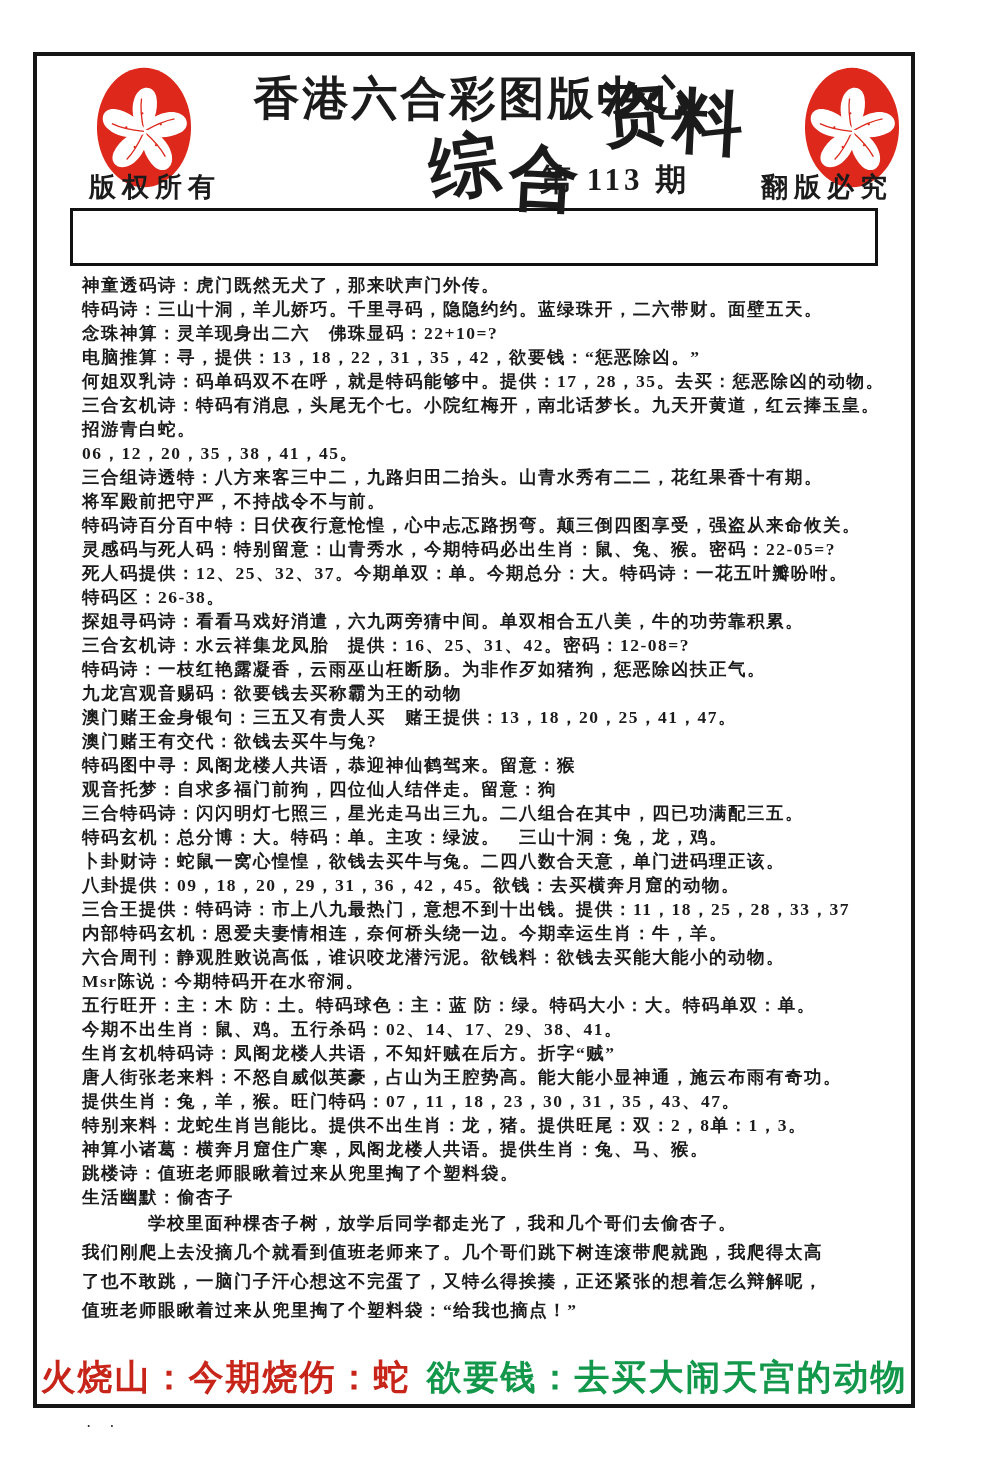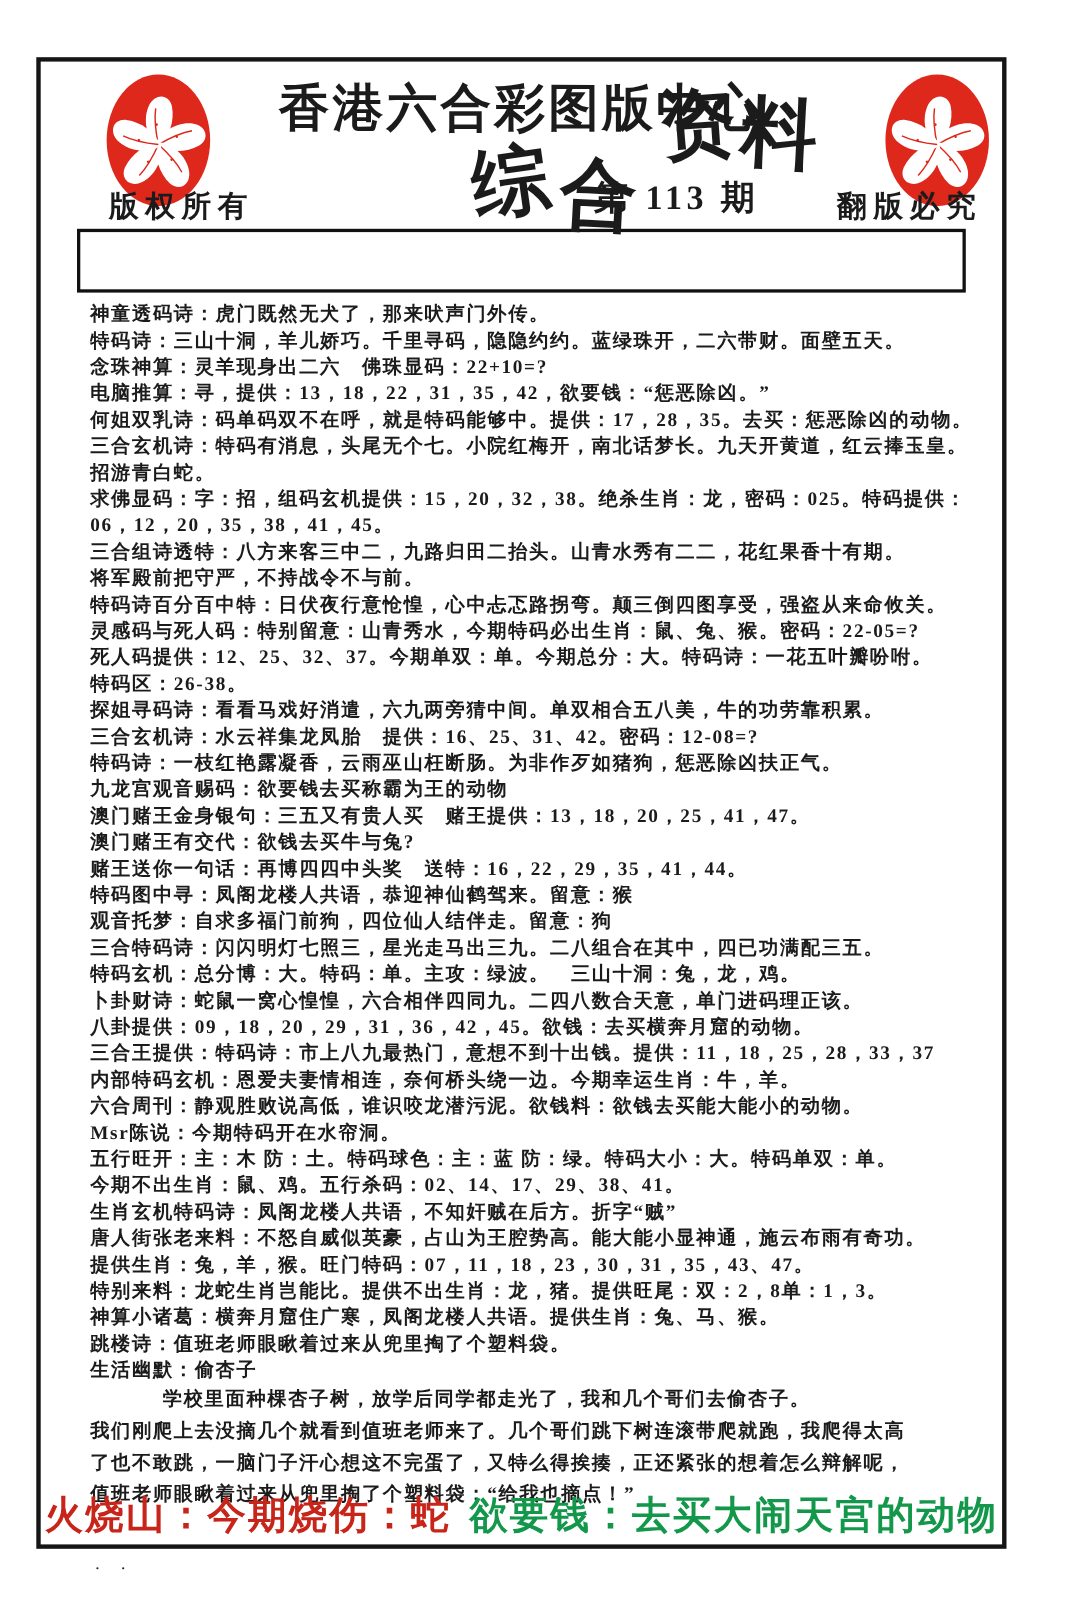--- a/index.html
+++ b/index.html
@@ -24,21 +24,21 @@
   .subtitle .ch { display:inline-block; }
   .subtitle .ch0 { transform:translateY(50px) rotate(-8deg); }
   .subtitle .ch1 { transform:translateY(62px) rotate(3deg); margin-left:10px; }
   .subtitle .ch2 { transform:translateY(-2px) rotate(-4deg); margin-left:20px; }
   .subtitle .ch3 { transform:translateY(6px) rotate(3deg); margin-left:4px; }
   .issue {
     position:absolute; left:503px; top:103px; font-size:31px; font-weight:bold;
     letter-spacing:4px; white-space:nowrap;
   }
   .copy { position:absolute; top:113px; font-size:27px; font-weight:bold; letter-spacing:6px; white-space:nowrap; }
-  .copy-left  { left:62px; }
+  .copy-left  { left:52px; }
   .copy-right { right:18px; }
   
   .notice-box { margin:0 33px; height:52px; border:3px solid #111; background:#fff; }
   
   .body {
     padding:7px 26px 0 45px; font-size:17.5px; line-height:24px;
     letter-spacing:1.5px; font-weight:600; white-space:nowrap;
   }
   .bl { height:24px; }
   .jl { line-height:29px; height:29px; }
@@ -132,40 +132,38 @@
     <div class="notice-box"></div>
 
     <div class="body">
       <div class="bl">神童透码诗：虎门既然无犬了，那来吠声门外传。</div>
       <div class="bl">特码诗：三山十洞，羊儿娇巧。千里寻码，隐隐约约。蓝绿珠开，二六带财。面壁五天。</div>
       <div class="bl">念珠神算：灵羊现身出二六　佛珠显码：22+10=?</div>
       <div class="bl">电脑推算：寻，提供：13，18，22，31，35，42，欲要钱：“惩恶除凶。”</div>
       <div class="bl">何姐双乳诗：码单码双不在呼，就是特码能够中。提供：17，28，35。去买：惩恶除凶的动物。</div>
       <div class="bl">三合玄机诗：特码有消息，头尾无个七。小院红梅开，南北话梦长。九天开黄道，红云捧玉皇。</div>
       <div class="bl">招游青白蛇。</div>
-      <div class="bl">求佛显码：字：招，组码玄机提供：15，20，32，38。绝杀生肖：龙，密码：025。特码提供：</div>
       <div class="bl">06，12，20，35，38，41，45。</div>
       <div class="bl">三合组诗透特：八方来客三中二，九路归田二抬头。山青水秀有二二，花红果香十有期。</div>
       <div class="bl">将军殿前把守严，不持战令不与前。</div>
       <div class="bl">特码诗百分百中特：日伏夜行意怆惶，心中忐忑路拐弯。颠三倒四图享受，强盗从来命攸关。</div>
       <div class="bl">灵感码与死人码：特别留意：山青秀水，今期特码必出生肖：鼠、兔、猴。密码：22-05=?</div>
       <div class="bl">死人码提供：12、25、32、37。今期单双：单。今期总分：大。特码诗：一花五叶瓣吩咐。</div>
       <div class="bl">特码区：26-38。</div>
       <div class="bl">探姐寻码诗：看看马戏好消遣，六九两旁猜中间。单双相合五八美，牛的功劳靠积累。</div>
       <div class="bl">三合玄机诗：水云祥集龙凤胎　提供：16、25、31、42。密码：12-08=?</div>
       <div class="bl">特码诗：一枝红艳露凝香，云雨巫山枉断肠。为非作歹如猪狗，惩恶除凶扶正气。</div>
       <div class="bl">九龙宫观音赐码：欲要钱去买称霸为王的动物</div>
       <div class="bl">澳门赌王金身银句：三五又有贵人买　赌王提供：13，18，20，25，41，47。</div>
       <div class="bl">澳门赌王有交代：欲钱去买牛与兔?</div>
-      <div class="bl">赌王送你一句话：再博四四中头奖　送特：16，22，29，35，41，44。</div>
       <div class="bl">特码图中寻：凤阁龙楼人共语，恭迎神仙鹤驾来。留意：猴</div>
       <div class="bl">观音托梦：自求多福门前狗，四位仙人结伴走。留意：狗</div>
       <div class="bl">三合特码诗：闪闪明灯七照三，星光走马出三九。二八组合在其中，四已功满配三五。</div>
       <div class="bl">特码玄机：总分博：大。特码：单。主攻：绿波。　三山十洞：兔，龙，鸡。</div>
-      <div class="bl">卜卦财诗：蛇鼠一窝心惶惶，六合相伴四同九。二四八数合天意，单门进码理正该。</div>
+      <div class="bl">卜卦财诗：蛇鼠一窝心惶惶，欲钱去买牛与兔。二四八数合天意，单门进码理正该。</div>
       <div class="bl">八卦提供：09，18，20，29，31，36，42，45。欲钱：去买横奔月窟的动物。</div>
       <div class="bl">三合王提供：特码诗：市上八九最热门，意想不到十出钱。提供：11，18，25，28，33，37</div>
       <div class="bl">内部特码玄机：恩爱夫妻情相连，奈何桥头绕一边。今期幸运生肖：牛，羊。</div>
       <div class="bl">六合周刊：静观胜败说高低，谁识咬龙潜污泥。欲钱料：欲钱去买能大能小的动物。</div>
       <div class="bl">Msr陈说：今期特码开在水帘洞。</div>
       <div class="bl">五行旺开：主：木 防：土。特码球色：主：蓝 防：绿。特码大小：大。特码单双：单。</div>
       <div class="bl">今期不出生肖：鼠、鸡。五行杀码：02、14、17、29、38、41。</div>
       <div class="bl">生肖玄机特码诗：凤阁龙楼人共语，不知奸贼在后方。折字“贼”</div>
       <div class="bl">唐人街张老来料：不怒自威似英豪，占山为王腔势高。能大能小显神通，施云布雨有奇功。</div>
       <div class="bl">提供生肖：兔，羊，猴。旺门特码：07，11，18，23，30，31，35，43、47。</div>

